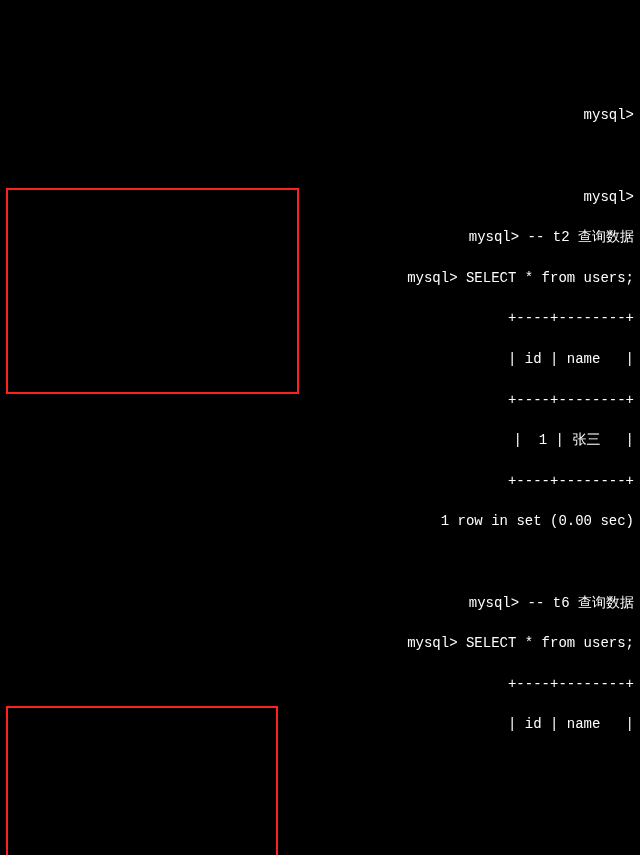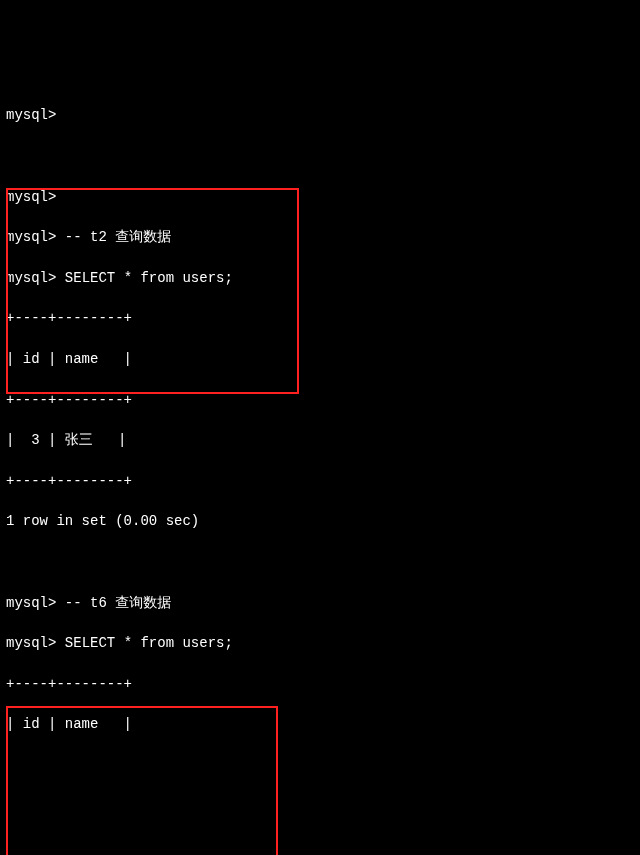--- a/index.html
+++ b/index.html
@@ -9,21 +9,21 @@
       font-family: Consolas, "Courier New", monospace;
       font-size: 14px;
       line-height: 1.45;
       padding: 4px 6px;
       width: 640px;
       white-space: pre;
     }
     .terminal {
       position: relative;
     }
-    .line { white-space: pre; }
+    .line { white-space: pre; text-align: right; }
     .box {
       position: absolute;
       border: 2px solid #ff2020;
       pointer-events: none;
     }
     .box1 { left: 0; top: 103px; width: 293px; height: 206px; }
     .box2 { left: 0; top: 621px; width: 272px; height: 185px; }
   </style>
 </head>
 <body>
@@ -32,21 +32,21 @@
 
 <div class="terminal">
 <div class="line"><span>mysql&gt;</span></div>
 <div class="line"> </div>
 <div class="line"><span>mysql&gt;</span></div>
 <div class="line"><span>mysql&gt;</span> <span>-- t2 查询数据</span></div>
 <div class="line"><span>mysql&gt;</span> <span>SELECT * from users;</span></div>
 <div class="line">+----+--------+</div>
 <div class="line">| id | name   |</div>
 <div class="line">+----+--------+</div>
-<div class="line">|  3 | 张三   |</div>
+<div class="line">|  1 | 张三   |</div>
 <div class="line">+----+--------+</div>
 <div class="line">1 row in set (0.00 sec)</div>
 <div class="line"> </div>
 <div class="line"><span>mysql&gt;</span> <span>-- t6 查询数据</span></div>
 <div class="line"><span>mysql&gt;</span> <span>SELECT * from users;</span></div>
 <div class="line">+----+--------+</div>
 <div class="line">| id | name   |</div>
 
 
 

